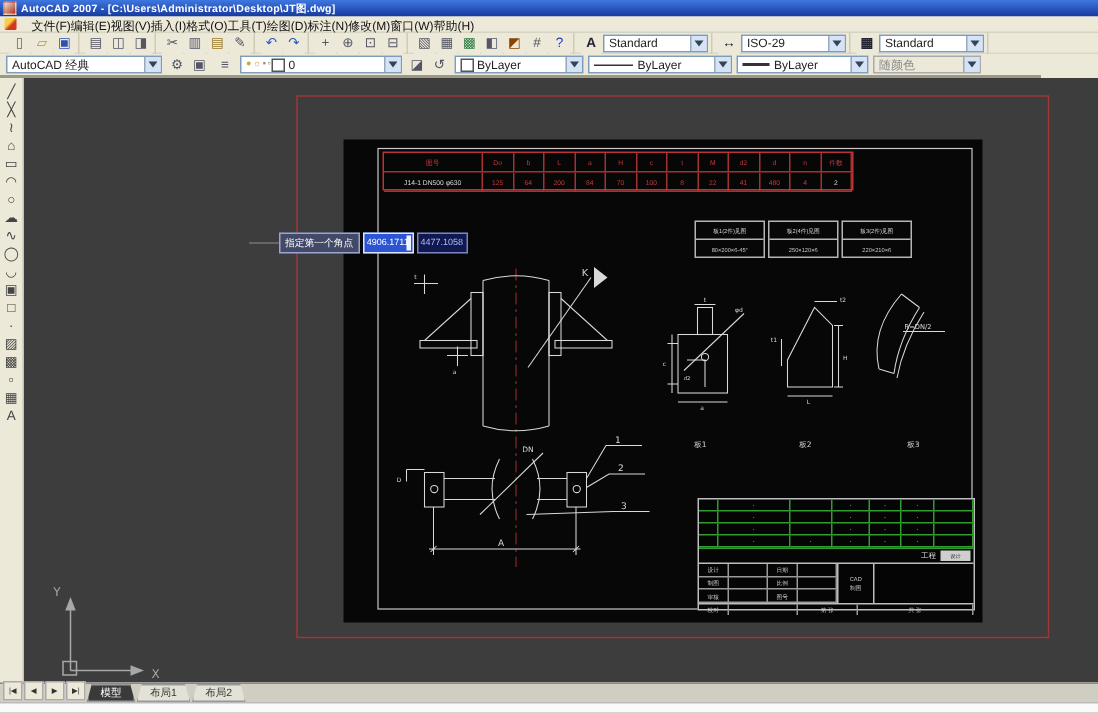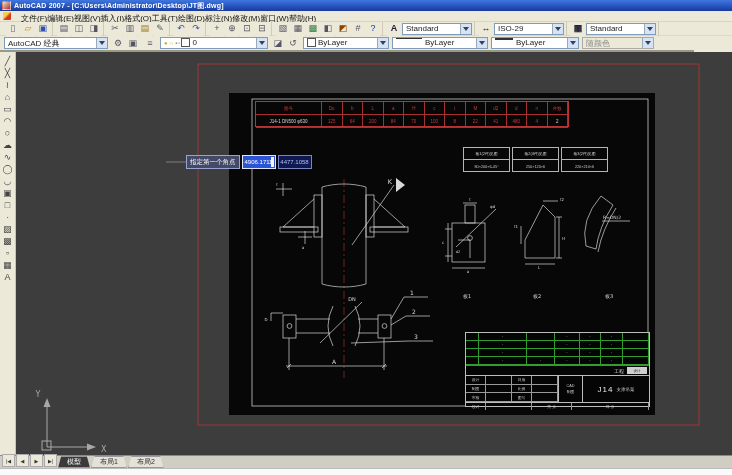--- a/index.html
+++ b/index.html
@@ -19,21 +19,21 @@
   .menu-item{font-size:8px;color:#111;white-space:nowrap;}
 
   
   #tb1{position:absolute;left:0;top:22px;width:732px;height:14px;background:#ece9d8;
     display:flex;align-items:center;gap:2px;padding-left:4px;box-sizing:border-box;border-bottom:1px solid #dcd8c8;}
   #tb2{position:absolute;left:0;top:36px;width:694px;height:16px;background:#ece9d8;
     display:flex;align-items:center;gap:3px;padding-left:4px;box-sizing:border-box;border-bottom:2px solid #9b9885;}
   .tgroup{display:flex;align-items:center;gap:1px;padding:0 2px;border-right:1px solid #cfcbb8;}
   .tbtn{width:12px;height:12px;display:flex;align-items:center;justify-content:center;
     font-size:9px;line-height:1;background:#ece9d8;border:1px solid transparent;}
-  .combo{height:12px;background:#fff;border:1px solid #7f9db9;display:flex;
+  .combo{height:12px;background:#fff;border:1px solid #7f9db9;display:flex;align-items:center;
     font-size:8px;color:#222;padding-left:3px;box-sizing:border-box;position:relative;}
   .cval{white-space:nowrap;overflow:hidden;flex:1;}
   .carrow{width:10px;height:100%;background:#d6e2f5;border-left:1px solid #9ab;display:flex;align-items:center;justify-content:center;flex:0 0 auto;}
   .carrow::before{content:"";border:3px solid transparent;border-top:4px solid #345;margin-top:3px;}
   .chip{width:7px;height:7px;background:#fff;border:1px solid #555;margin-right:2px;flex:0 0 auto;}
   .mini{font-size:6px;line-height:1;margin-right:1px;}
   .dashline{height:0;border-top:1px solid #333;width:26px;margin-right:3px;}
   .dashline.thick{border-top:2px solid #333;width:18px;}
   .combo.disabled{background:#ece9d8;color:#8a8a8a;border-color:#aaa;}
 
@@ -429,24 +429,20 @@
             <div></div>
             <div>审核</div>
             <div></div>
             <div>图号</div>
             <div></div>
           </div>
         <div id="mid-cell">
           <span>CAD</span>
           <span>制图</span>
         </div>
-        <div id="dno-cell">
-          <span id="dno">J14</span>
-          <span id="dtitle">支撑吊架</span>
-        </div>
       </div>
       <div id="tb-bottom">
           <div>校对</div>
           <div></div>
           <div>第 张</div>
           <div>共 张</div>
         </div>
     </div>
 
     <div id="tooltip">

